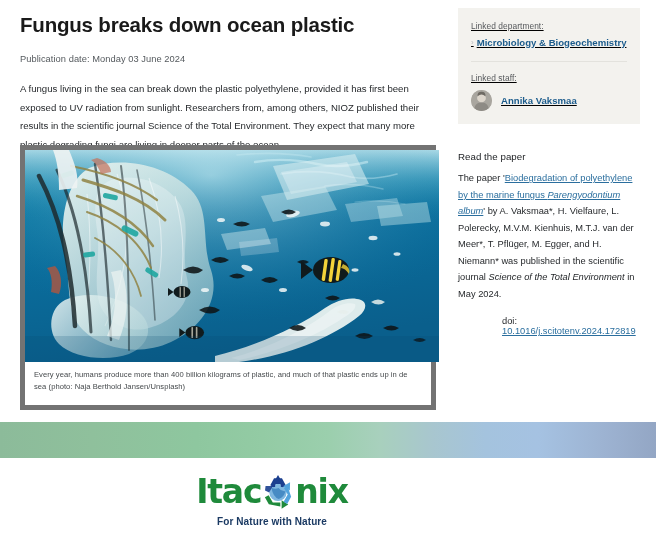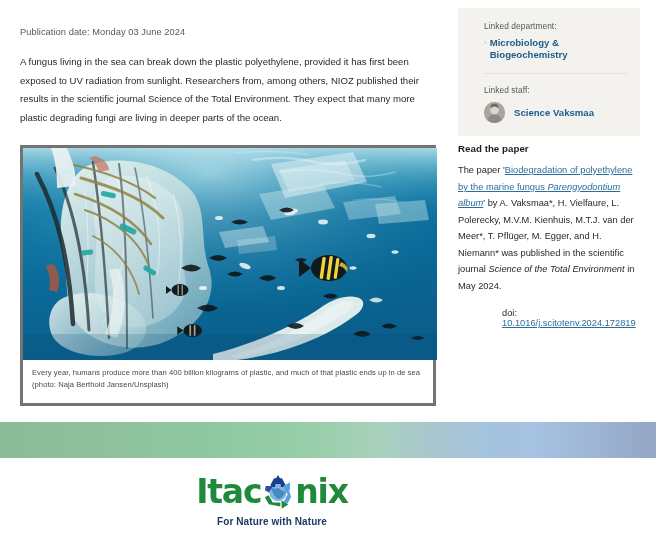--- a/index.html
+++ b/index.html
@@ -52,21 +52,21 @@
     line-height: 1.95;
     margin-top: 16px;
     width: 412px;
   }
 
   
   .figure {
     position: absolute;
     left: 20px; top: 145px;
     width: 416px;
-    border: 3px solid #737373;
+    border: 5px solid #737373;
     background: #ffffff;
   }
   .figure-photo {
     position: relative;
     width: 414px;
     height: 212px;
     overflow: hidden;
     background: #0a6e96;
   }
   .figure-photo svg { display: block; width: 414px; height: 212px; }
@@ -80,22 +80,23 @@
   }
 
   
   .sidebar {
     position: absolute;
     left: 458px; top: 0;
     width: 182px;
   }
   .linked-box {
     background: #f3f2ee;
-    padding: 13px 13px 13px 26px;
+    padding: 13px 13px 13px 13px;
     margin-top: 8px;
+    text-decoration: underline;
   }
   .linked-label {
     font-size: 8.4px;
     color: #55585b;
     letter-spacing: 0.05px;
   }
   .dept-row {
     display: flex;
     align-items: flex-start;
     margin-top: 6px;
@@ -133,23 +134,23 @@
   }
   .avatar svg { display:block; width:21px; height:21px; }
   .staff-link {
     font-size: 9.6px;
     font-weight: bold;
     color: #1c5c8c;
   }
 
   .read-heading {
     font-size: 9.7px;
-    font-weight: bold;
+    font-weight: normal;
     color: #1a1d20;
-    margin-top: 7px;
+    margin-top: 27px;
     letter-spacing: 0.05px;
   }
   .read-body {
     font-size: 9.3px;
     color: #26292c;
     line-height: 1.78;
     margin-top: 8px;
     width: 178px;
   }
   .read-body a, .doi a {
@@ -229,20 +230,21 @@
   }
 </style>
 </head>
 <body>
 
 <div class="page">
 
   <div class="content-area">
 
     <div class="article">
+      <h1 class="article-title">Fungus breaks down ocean plastic</h1>
       <div class="pub-date">Publication date: Monday 03 June 2024</div>
       <p class="lede">A fungus living in the sea can break down the plastic polyethylene, provided it has first been exposed to UV radiation from sunlight. Researchers from, among others, NIOZ published their results in the scientific journal Science of the Total Environment. They expect that many more plastic degrading fungi are living in deeper parts of the ocean.</p>
     </div>
 
     <figure class="figure" style="margin:0;">
       <div class="figure-photo">
         <svg viewBox="0 0 414 212" preserveAspectRatio="none" role="img">
           <defs>
             <linearGradient id="sea" x1="0" y1="0" x2="0.25" y2="1">
               <stop offset="0%" stop-color="#1a88ad"></stop>
@@ -420,21 +422,21 @@
         <div class="linked-label">Linked staff:</div>
         <div class="staff-row">
           <span class="avatar">
             <svg viewBox="0 0 21 21" role="img">
               <rect width="21" height="21" fill="#a9a69f"></rect>
               <circle cx="10.5" cy="8" r="4.4" fill="#ddd6cc"></circle>
               <path d="M10.5 12.6 c5 0 7.4 3.4 7.4 8.4 H3.1 c0 -5 2.4 -8.4 7.4 -8.4 Z" fill="#8e8b85"></path>
               <path d="M6.6 6.2 q3.9 -3.2 7.8 0 q0.5 -4.4 -3.9 -4.4 q-4.4 0 -3.9 4.4 Z" fill="#6e6a63"></path>
             </svg>
           </span>
-          <a class="staff-link" href="#" style="text-decoration:none;">Science Vaksmaa</a>
+          <a class="staff-link" href="#" style="text-decoration:none;">Annika Vaksmaa</a>
         </div>
       </div>
 
       <h2 class="read-heading">Read the paper</h2>
 
       <p class="read-body"><span>The paper '</span><a href="#"><span>Biodegradation of polyethylene by the marine fungus </span><span class="ital">Parengyodontium album</span></a><span>' by A. Vaksmaa*, H. Vielfaure, L. Polerecky, M.V.M. Kienhuis, M.T.J. van der Meer*, T. Pflüger, M. Egger, and H. Niemann* was published in the scientific journal </span><span class="ital">Science of the Total Environment</span><span> in May 2024.</span></p>
 
       <p class="doi"><span>doi: </span><a href="#">10.1016/j.scitotenv.2024.172819</a></p>
 
     </aside>

